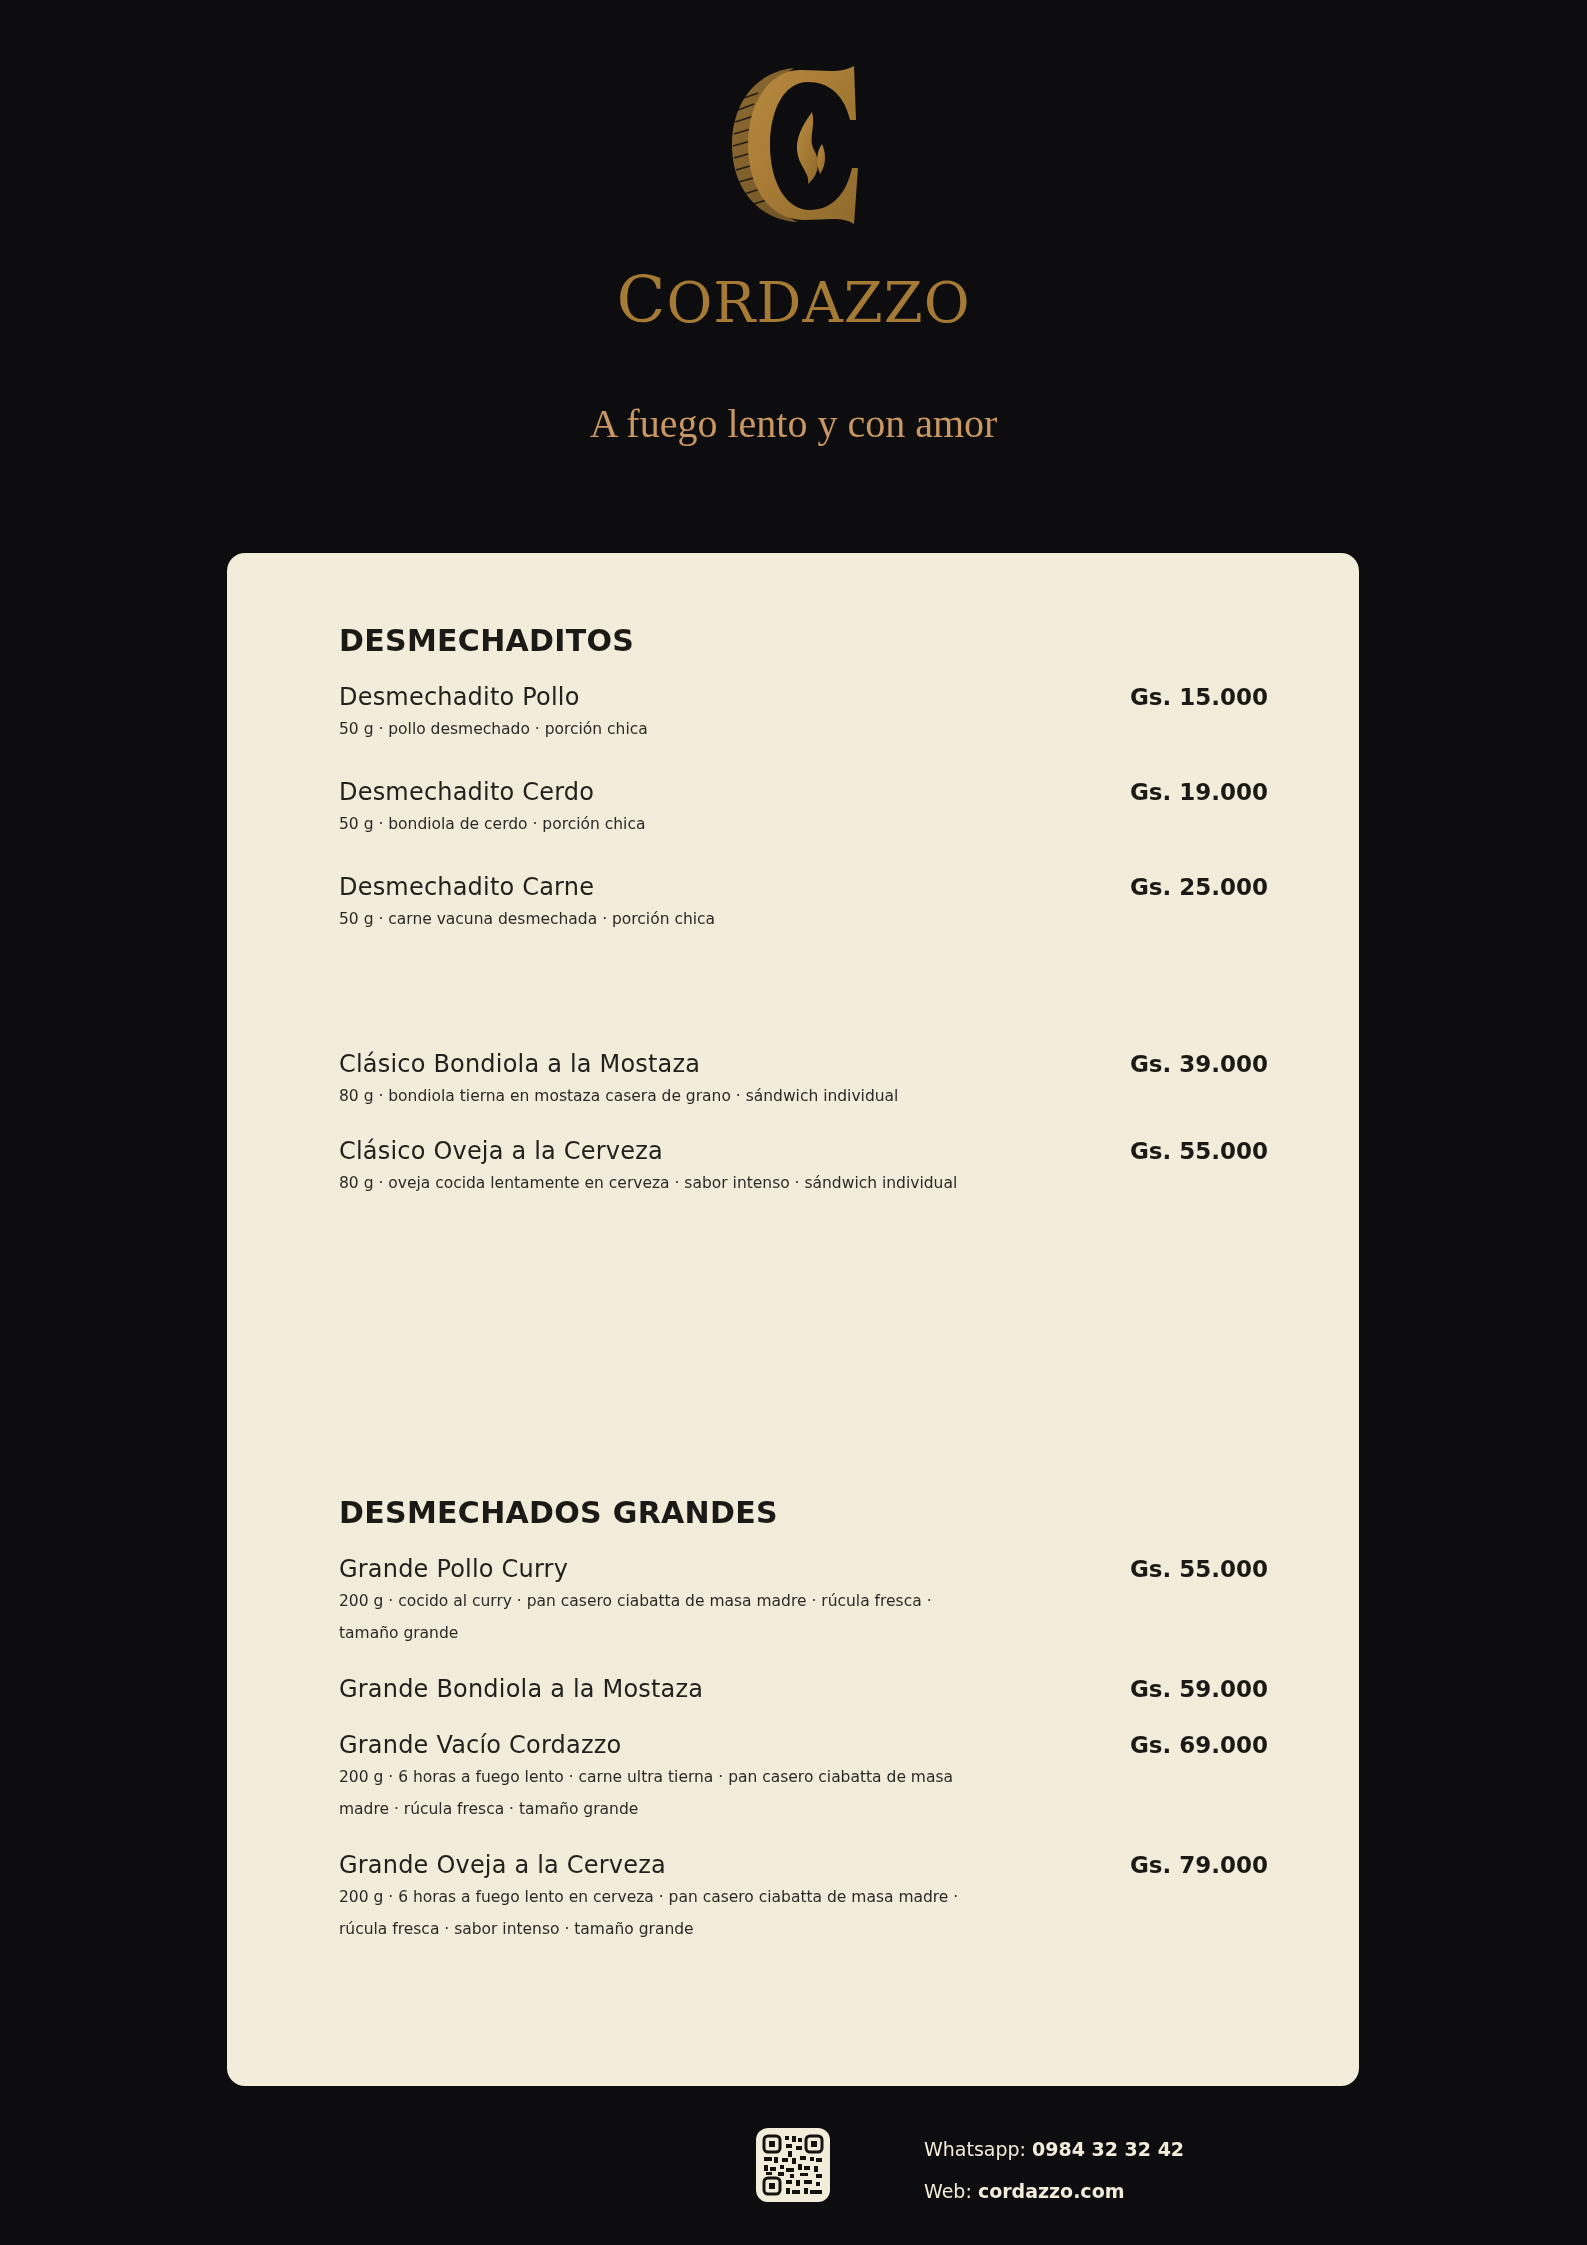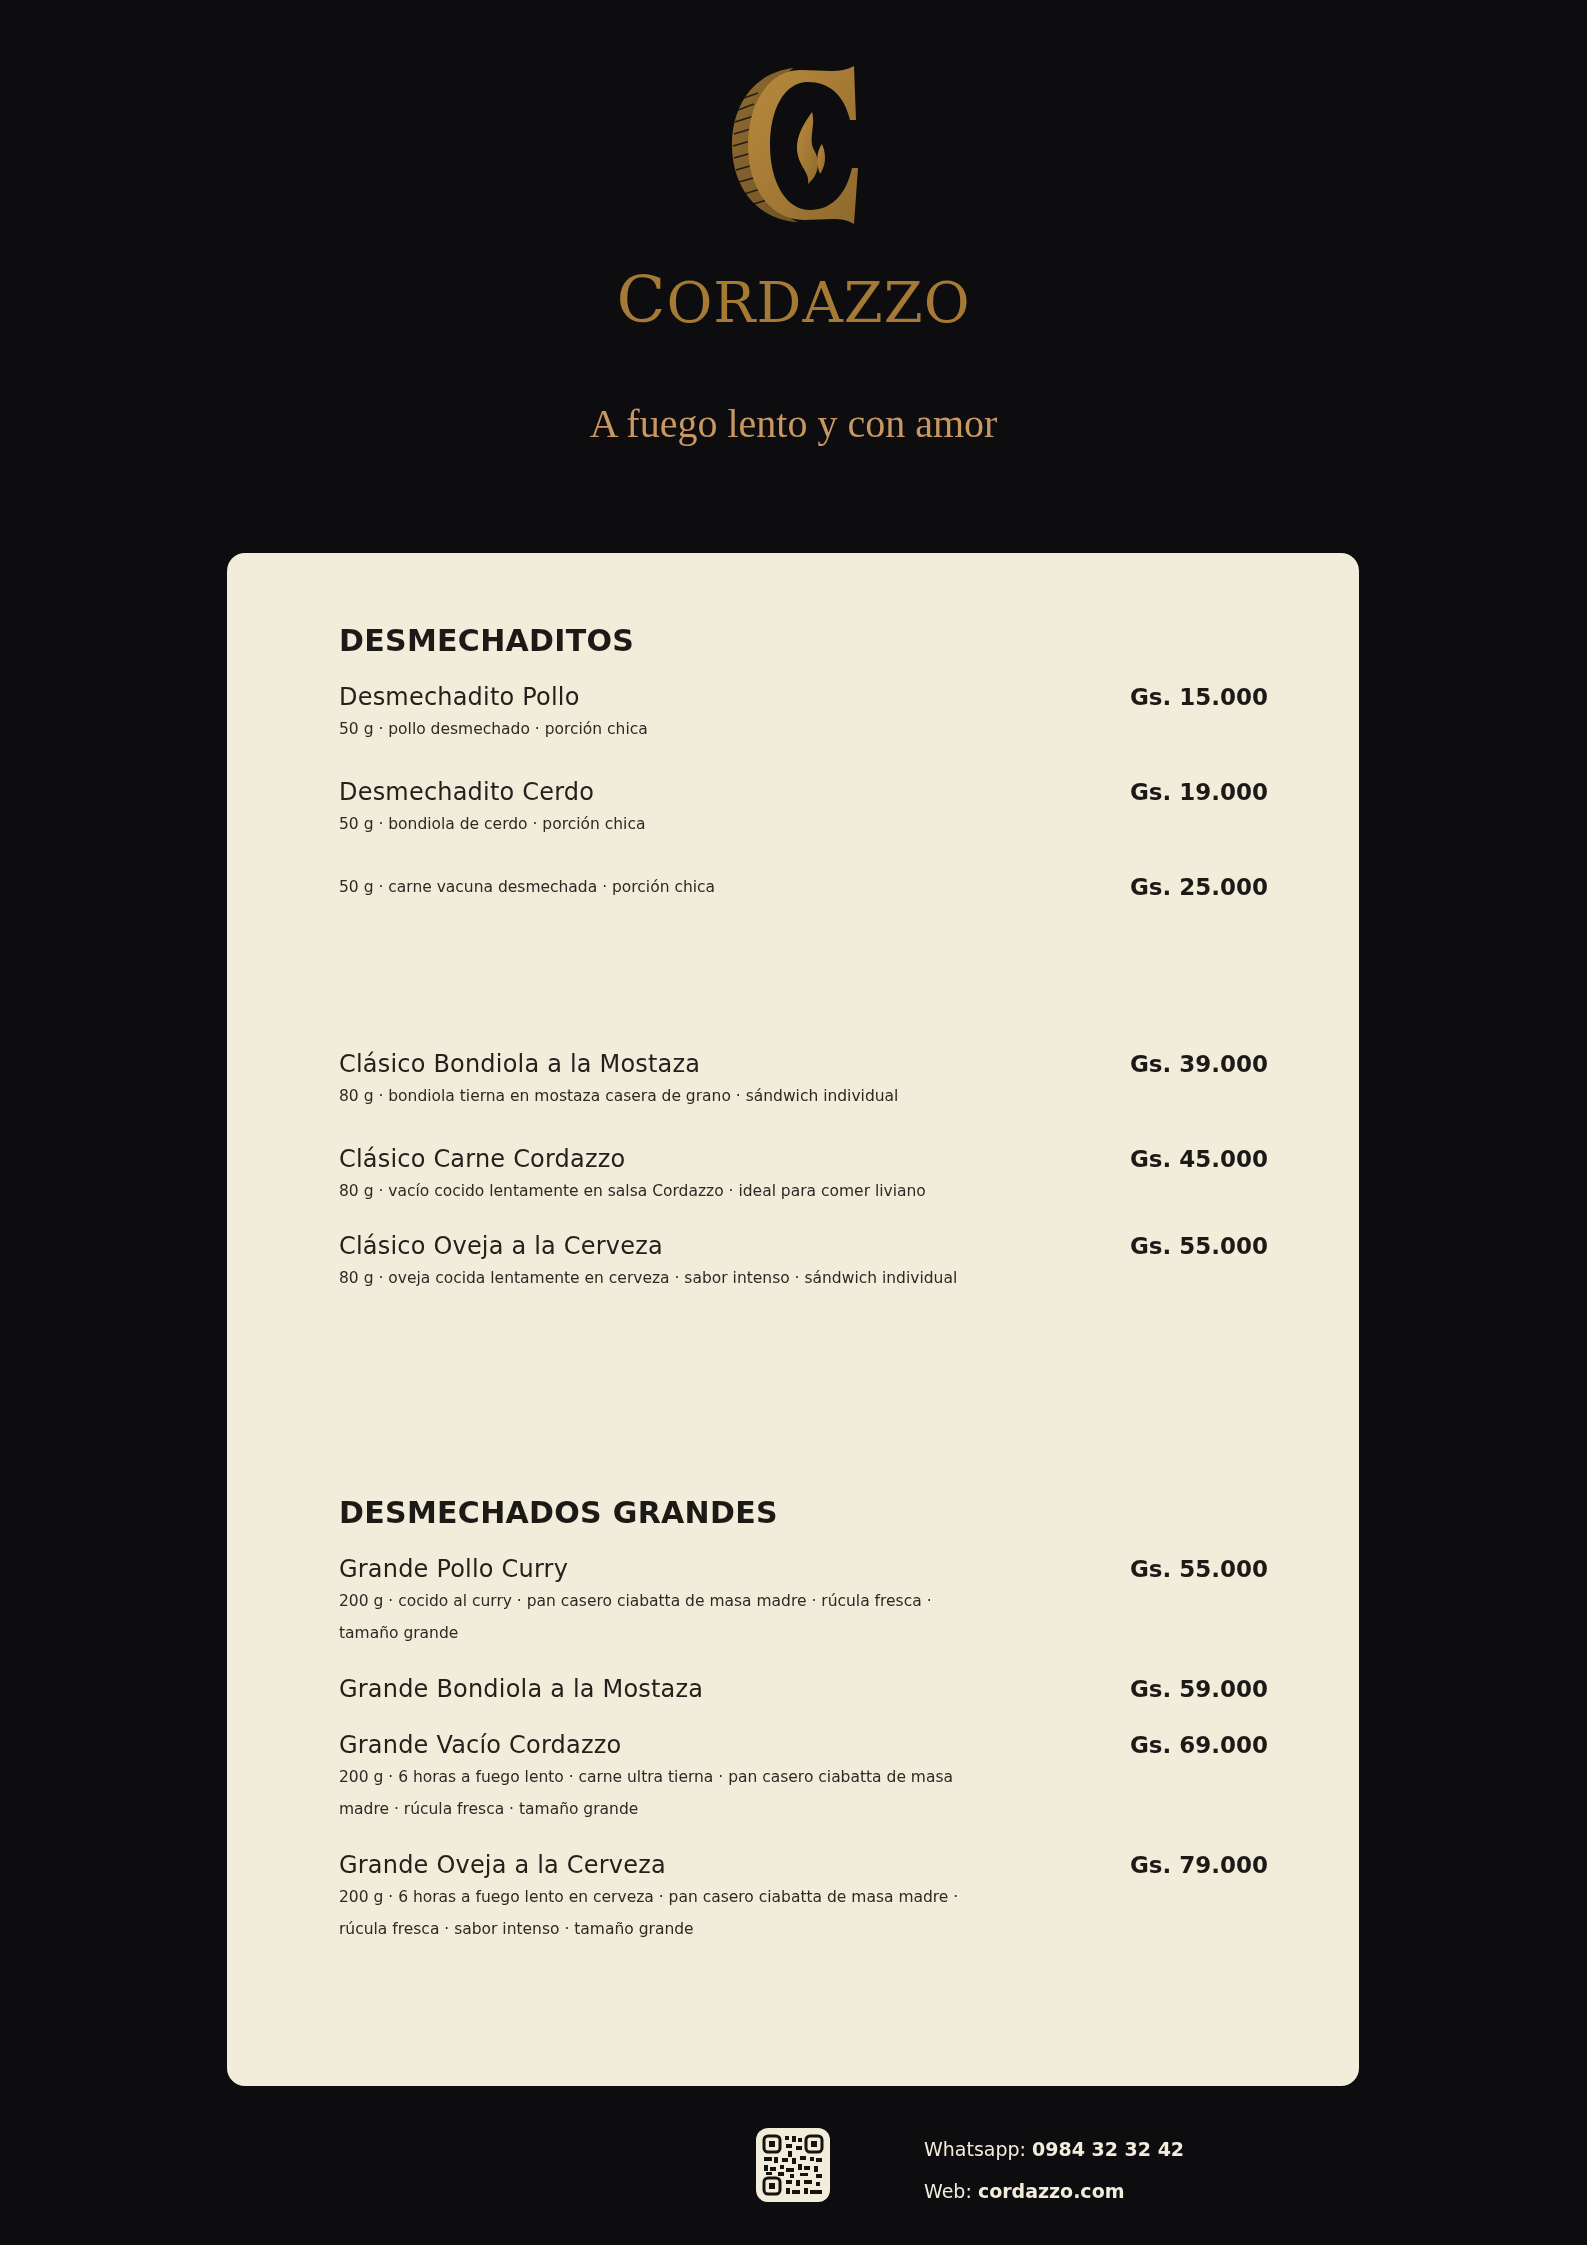--- a/index.html
+++ b/index.html
@@ -92,35 +92,31 @@
       <div class="item-name">Desmechadito Pollo</div>
       <div class="item-desc">50 g · pollo desmechado · porción chica</div>
       <div class="item-price">Gs. 15.000</div>
     </div>
     <div class="item" style="margin-top:31px;">
       <div class="item-name">Desmechadito Cerdo</div>
       <div class="item-desc">50 g · bondiola de cerdo · porción chica</div>
       <div class="item-price">Gs. 19.000</div>
     </div>
     <div class="item" style="margin-top:31px;">
+      <div class="item-name">Desmechadito Carne</div>
       <div class="item-desc">50 g · carne vacuna desmechada · porción chica</div>
       <div class="item-price">Gs. 25.000</div>
     </div>
   </div>
 
   <div class="section" style="top:464px;">
     <div class="item" style="margin-top:31px;">
       <div class="item-name">Clásico Bondiola a la Mostaza</div>
       <div class="item-desc wide">80 g · bondiola tierna en mostaza casera de grano · sándwich individual</div>
       <div class="item-price">Gs. 39.000</div>
-    </div>
-    <div class="item" style="margin-top:31px;">
-      <div class="item-name">Clásico Carne Cordazzo</div>
-      <div class="item-desc wide">80 g · vacío cocido lentamente en salsa Cordazzo · ideal para comer liviano</div>
-      <div class="item-price">Gs. 45.000</div>
     </div>
     <div class="item" style="margin-top:23px;">
       <div class="item-name">Clásico Oveja a la Cerveza</div>
       <div class="item-desc wide">80 g · oveja cocida lentamente en cerveza · sabor intenso · sándwich individual</div>
       <div class="item-price">Gs. 55.000</div>
     </div>
   </div>
 
   <div class="section" style="top:940px;">
     <h2 class="section-title">DESMECHADOS GRANDES</h2>

